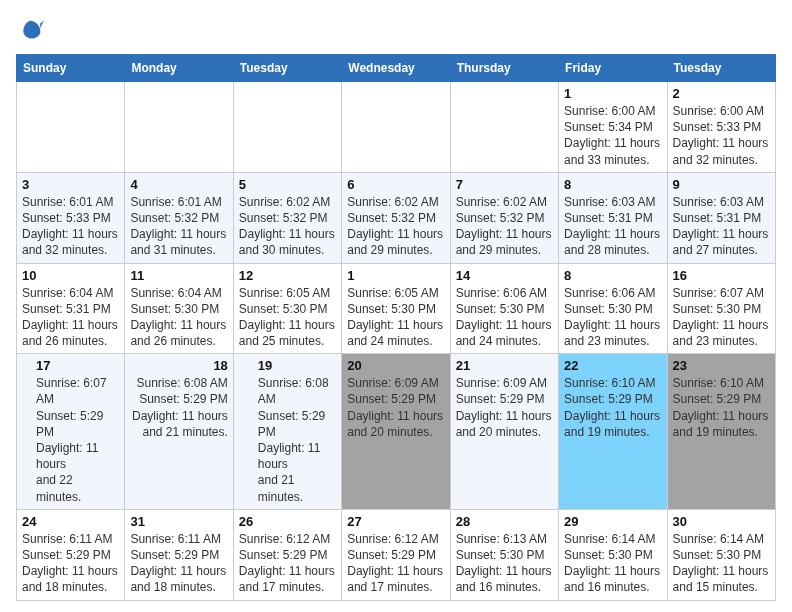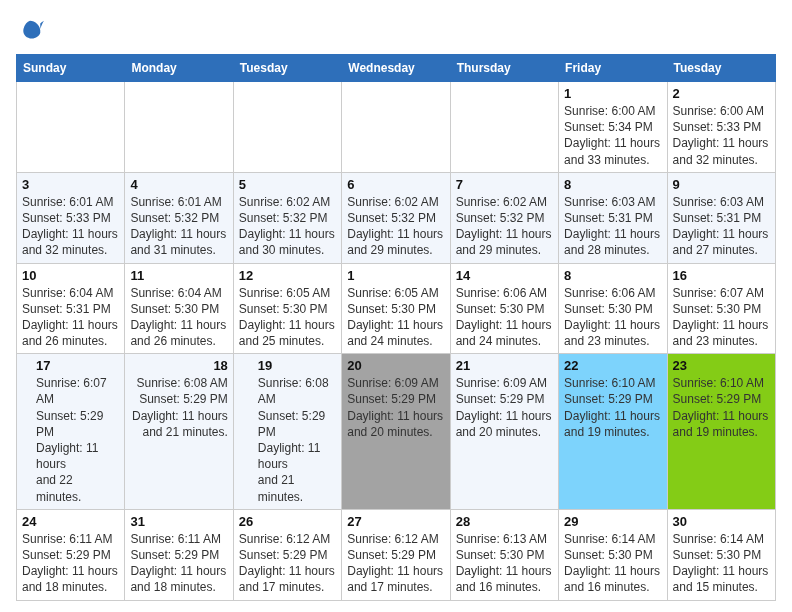--- a/index.html
+++ b/index.html
@@ -277,21 +277,21 @@
 Daylight: 11 hours
 and 20 minutes.</div>
         </td>
         <td style="background: #7dd3fc;">
           <div class="day-number">22</div>
           <div class="day-info" style="white-space: pre-line;">Sunrise: 6:10 AM
 Sunset: 5:29 PM
 Daylight: 11 hours
 and 19 minutes.</div>
         </td>
-        <td style="background: #84cc16; margin-left: 12px;">
+        <td style="background: #a3a3a3; margin-left: 12px;">
           <div class="day-number">23</div>
           <div class="day-info" style="white-space: pre-line;">Sunrise: 6:10 AM
 Sunset: 5:29 PM
 Daylight: 11 hours
 and 19 minutes.</div>
         </td>
       </tr>
       <tr>
         <td>
           <div class="day-number">24</div>

